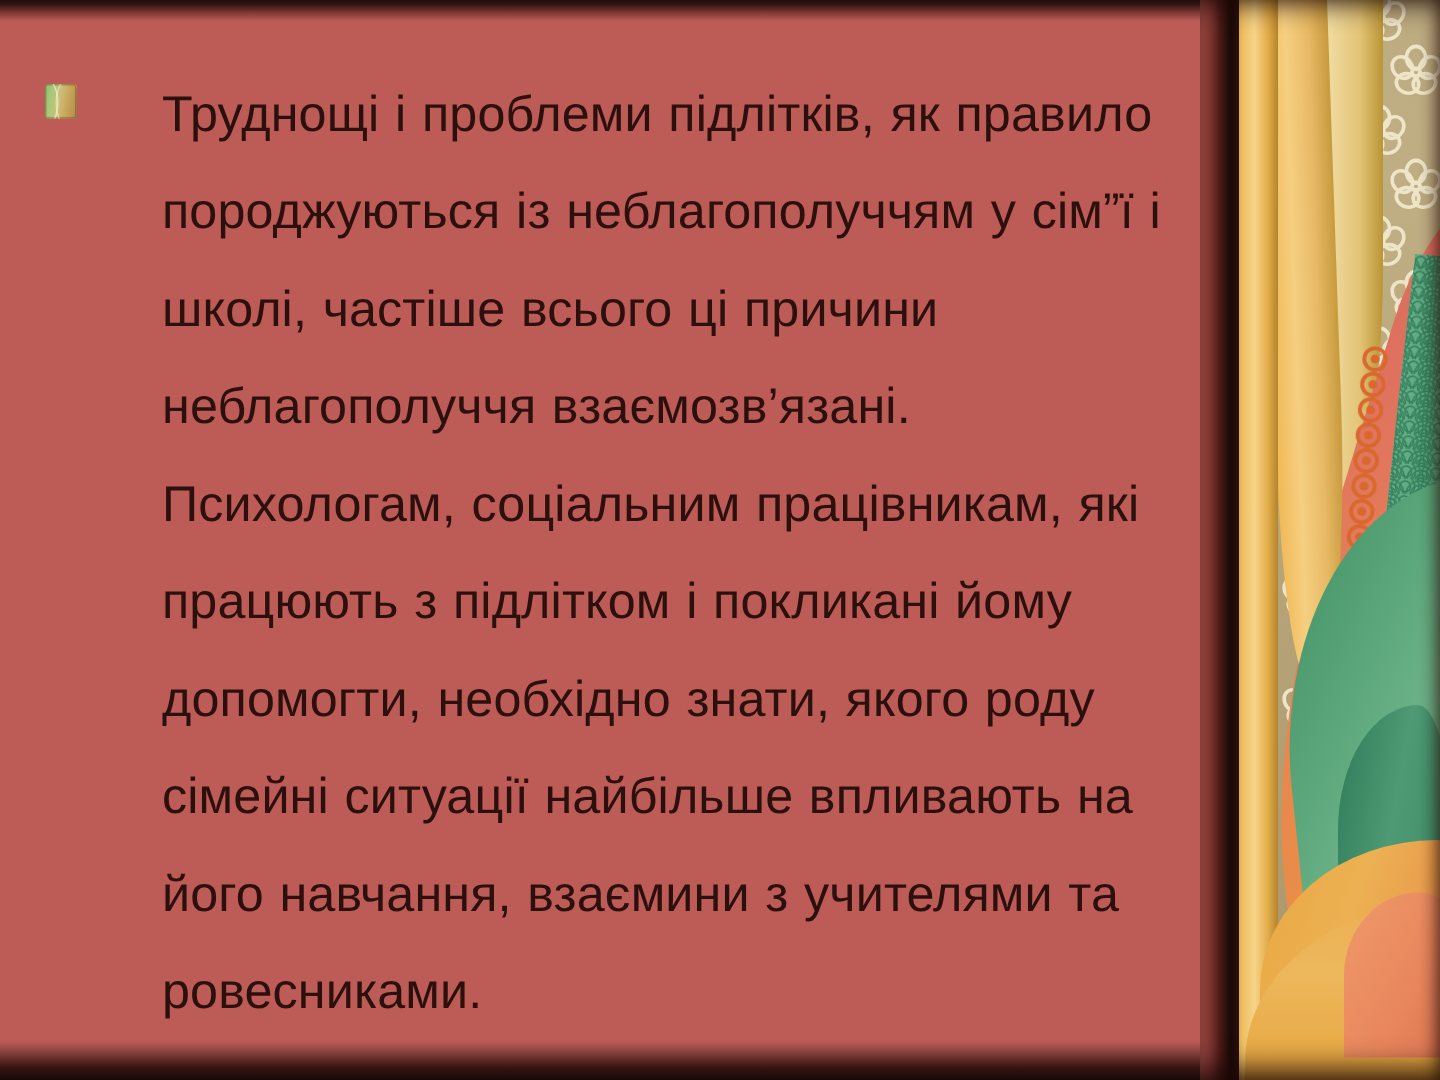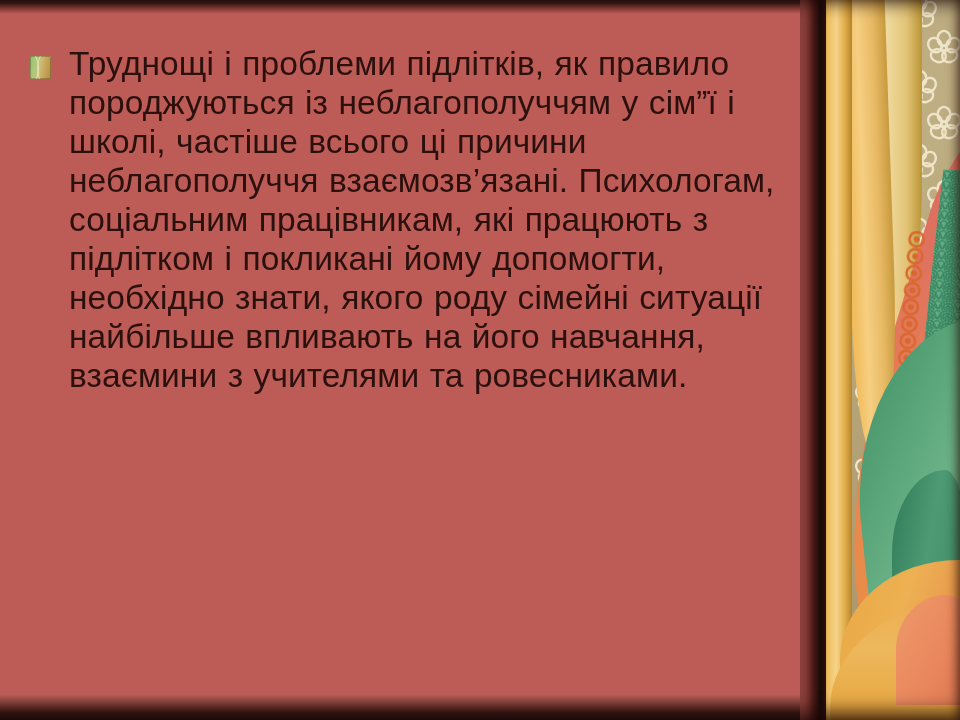--- a/index.html
+++ b/index.html
@@ -89,24 +89,25 @@
   }
   .bullet-marker::after {
     left: 7px; top: -4px;
     width: 15px; height: 31px;
     border-color: rgba(255,243,200,0.55);
   }
 
   .bullet-text {
     flex: 1 1 auto;
     font-size: 33.5px;
-    line-height: 39px;
+    line-height: 65px;
     color: #2b100d;
     letter-spacing: 0.1px;
     word-spacing: 1px;
+    margin-left: 39px;
   }
 
   
   .decor-panel {
     position: absolute;
     right: 0; top: 0;
     width: 160px;
     height: 720px;
     overflow: hidden;
     z-index: 4;

